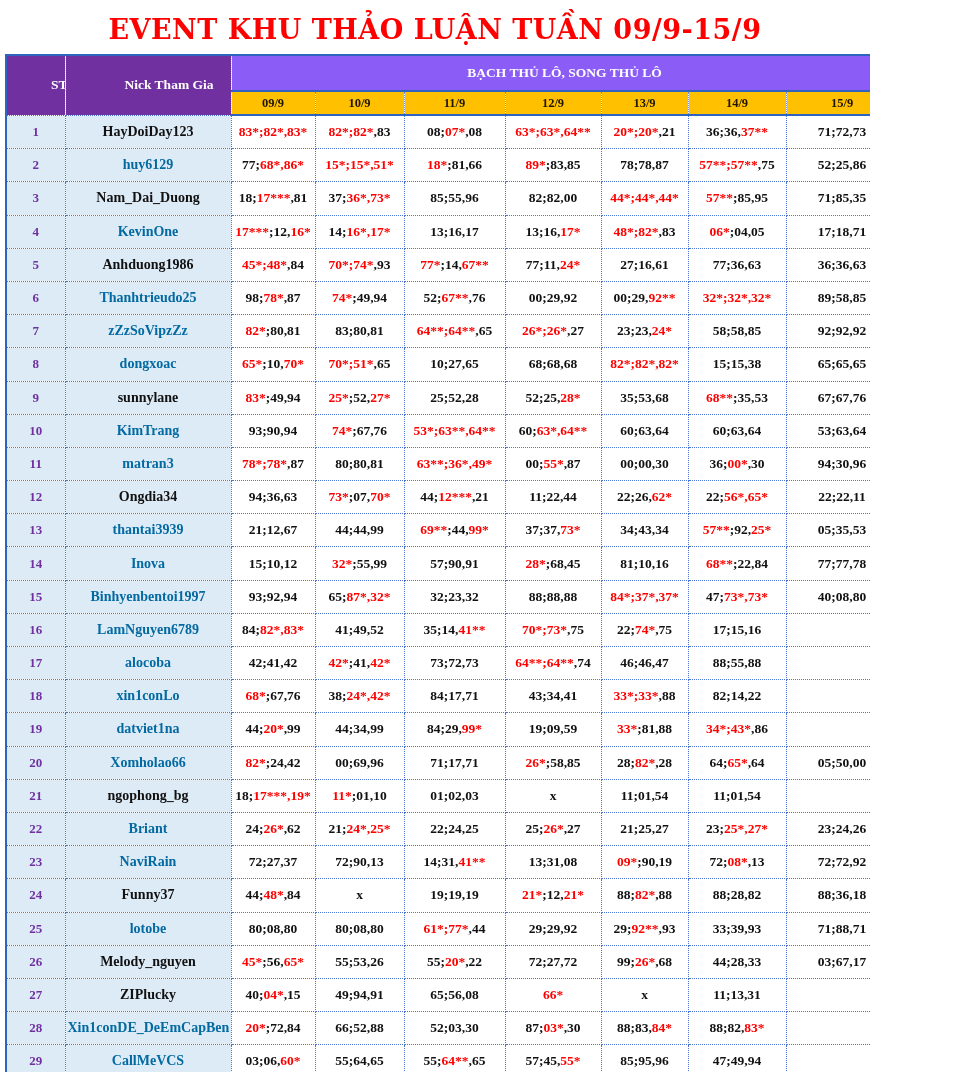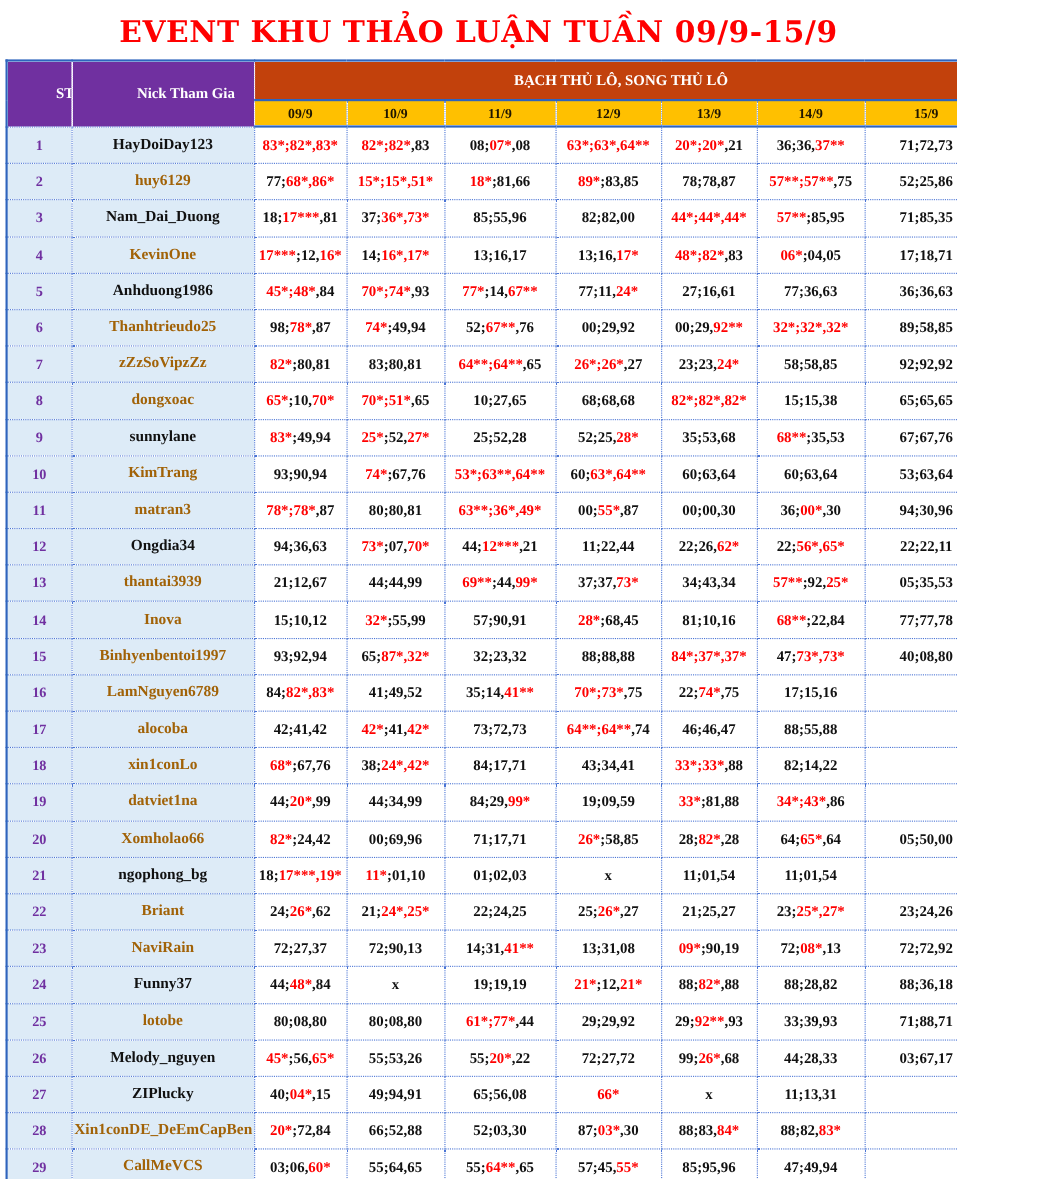--- a/index.html
+++ b/index.html
@@ -5,31 +5,31 @@
   html,body{margin:0;padding:0;background:#ffffff;font-family:"Liberation Serif","DejaVu Serif",serif;}
   .page{width:870px;height:1072px;overflow:hidden;background:#fff;}
   .title{color:#ff0000;font-weight:bold;text-align:center;font-size:27px;letter-spacing:0.5px;
          margin:10px 0 0 0;height:44px;line-height:40px;font-family:"DejaVu Serif","Liberation Serif",serif;}
   table.ev{border-collapse:collapse;table-layout:fixed;margin-left:5px;width:953px;
            border:2px solid #2e64bd;}
   td,th{padding:0 2px;overflow:hidden;white-space:nowrap;}
   
   th.ph{background:#7030A0;color:#ffffff;font-weight:bold;font-size:13.5px;
         border-right:1px dotted #d9cdf0;border-bottom:1px dotted #4a74d4;padding-left:44px;}
-  th.grp{background:#c2410c;color:#ffffff;font-weight:bold;font-size:13.5px;height:34px;
+  th.grp{background:#8b5cf6;color:#ffffff;font-weight:bold;font-size:13.5px;height:34px;
          border-bottom:2px solid #2e64bd;border-right:1px solid #2e64bd;}
   th.tot{background:#00B050;color:#ffffff;font-weight:bold;font-size:16px;}
   tr.date-row th{background:#FFC000;color:#201600;font-weight:bold;font-size:12.5px;height:22px;
         border-right:1px dotted #6f8fd8;border-bottom:2px solid #2e64bd;}
   
   tbody td{border:1px dotted #4a74d4;height:32.2px;text-align:center;font-weight:bold;font-size:13.5px;}
   td.c-stt{background:#DDEBF7;color:#7030A0;font-size:13px;}
   td.c-nick{background:#DDEBF7;font-size:14px;}
   .nick-black{color:#111111;margin-top:30px;}
-  .nick-orange{color:#a16207;}
+  .nick-orange{color:#0369a1;}
   td.c-val{background:#ffffff;color:#111111;}
   td.c-total{background:#ffffff;color:#111111;border-left:1px solid #2e64bd;}
   .seg-red{color:#FF0000;}
   .seg-black{color:#111111;}
 </style>
 </head>
 <body>
 
 <div class="page">
   <div class="title">EVENT KHU THẢO LUẬN TUẦN 09/9-15/9</div>

